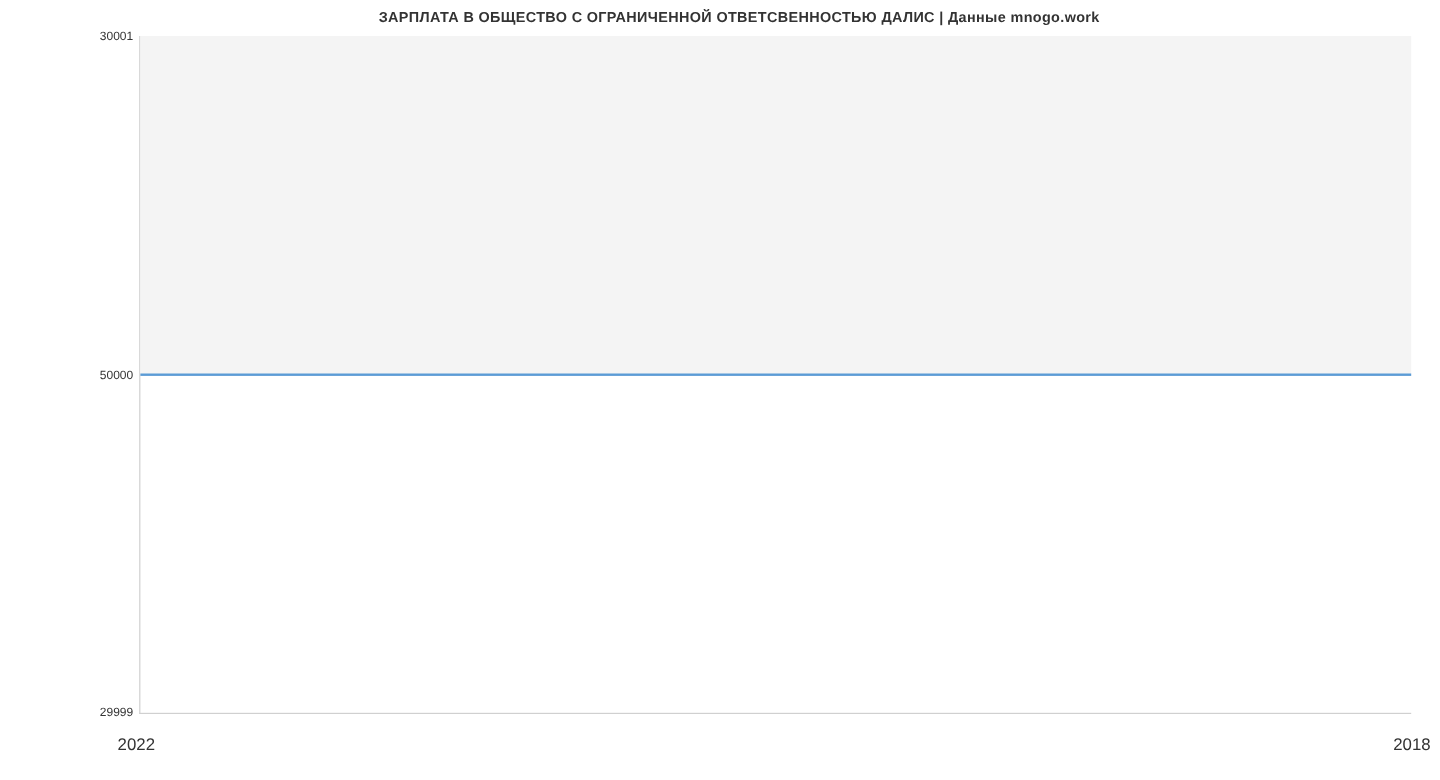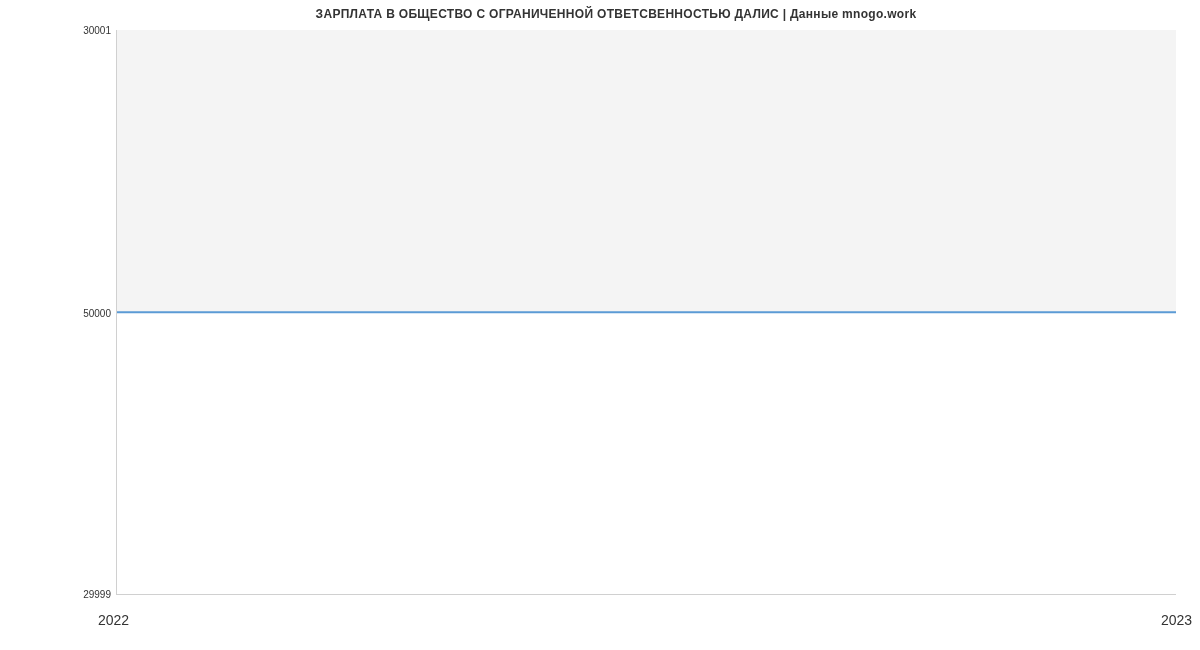--- a/index.html
+++ b/index.html
@@ -97,14 +97,14 @@
   <div class="plot-area">
     <div class="area-fill"></div>
     <div class="data-line"></div>
   </div>
 
   <div class="y-tick-label y-tick-top">30001</div>
   <div class="y-tick-label y-tick-mid">50000</div>
   <div class="y-tick-label y-tick-bot">29999</div>
 
   <div class="x-tick-label x-tick-left">2022</div>
-  <div class="x-tick-label x-tick-right">2023</div>
+  <div class="x-tick-label x-tick-right">2018</div>
 </div>
 
 </body></html>

